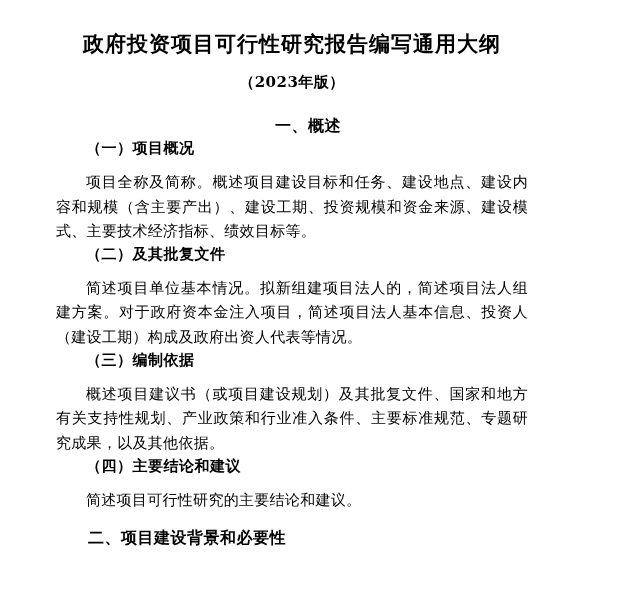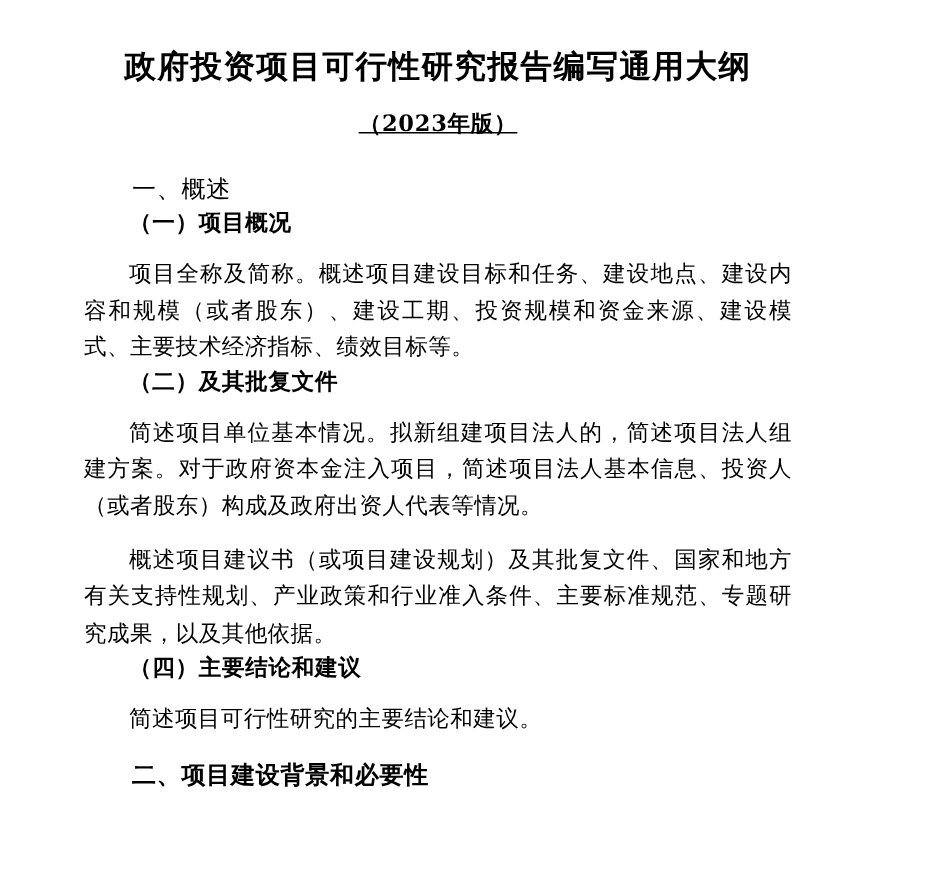--- a/index.html
+++ b/index.html
@@ -28,28 +28,28 @@
     letter-spacing: 1px;
     line-height: 1.3;
     margin: 8px 0 0 0;
   }
   .doc-subtitle {
     text-align: center;
     font-size: 15px;
     font-weight: bold;
     letter-spacing: 0.5px;
     margin: 16px 0 0 0;
-    text-decoration: underline;
   }
   .section-heading {
     font-size: 16px;
-    font-weight: normal;
+    font-weight: bold;
     margin: 24px 0 0 0;
     text-indent: 32px;
     letter-spacing: 0.5px;
+    text-align: center;
   }
   .sub-heading {
     font-size: 15px;
     font-weight: bold;
     margin: 2px 0 0 0;
     text-indent: 30px;
     letter-spacing: 0.5px;
   }
   .para {
     font-size: 15px;
@@ -73,26 +73,27 @@
 <div class="page">
 
   <h1 class="doc-title">政府投资项目可行性研究报告编写通用大纲</h1>
 
   <div class="doc-subtitle">（2023年版）</div>
 
   <h2 class="section-heading">一、概述</h2>
 
   <h3 class="sub-heading">（一）项目概况</h3>
 
-  <p class="para">项目全称及简称。概述项目建设目标和任务、建设地点、建设内容和规模（或者股东）、建设工期、投资规模和资金来源、建设模式、主要技术经济指标、绩效目标等。</p>
+  <p class="para">项目全称及简称。概述项目建设目标和任务、建设地点、建设内容和规模（含主要产出）、建设工期、投资规模和资金来源、建设模式、主要技术经济指标、绩效目标等。</p>
 
   <h3 class="sub-heading">（二）及其批复文件</h3>
 
-  <p class="para">简述项目单位基本情况。拟新组建项目法人的，简述项目法人组建方案。对于政府资本金注入项目，简述项目法人基本信息、投资人（或者股东）构成及政府出资人代表等情况。</p>
+  <p class="para">简述项目单位基本情况。拟新组建项目法人的，简述项目法人组建方案。对于政府资本金注入项目，简述项目法人基本信息、投资人（建设工期）构成及政府出资人代表等情况。</p>
 
+  <h3 class="sub-heading">（三）编制依据</h3>
 
   <p class="para">概述项目建议书（或项目建设规划）及其批复文件、国家和地方有关支持性规划、产业政策和行业准入条件、主要标准规范、专题研究成果，以及其他依据。</p>
 
   <h3 class="sub-heading">（四）主要结论和建议</h3>
 
   <p class="para">简述项目可行性研究的主要结论和建议。</p>
 
   <h2 class="tail-heading">二、项目建设背景和必要性</h2>
 
 </div>

